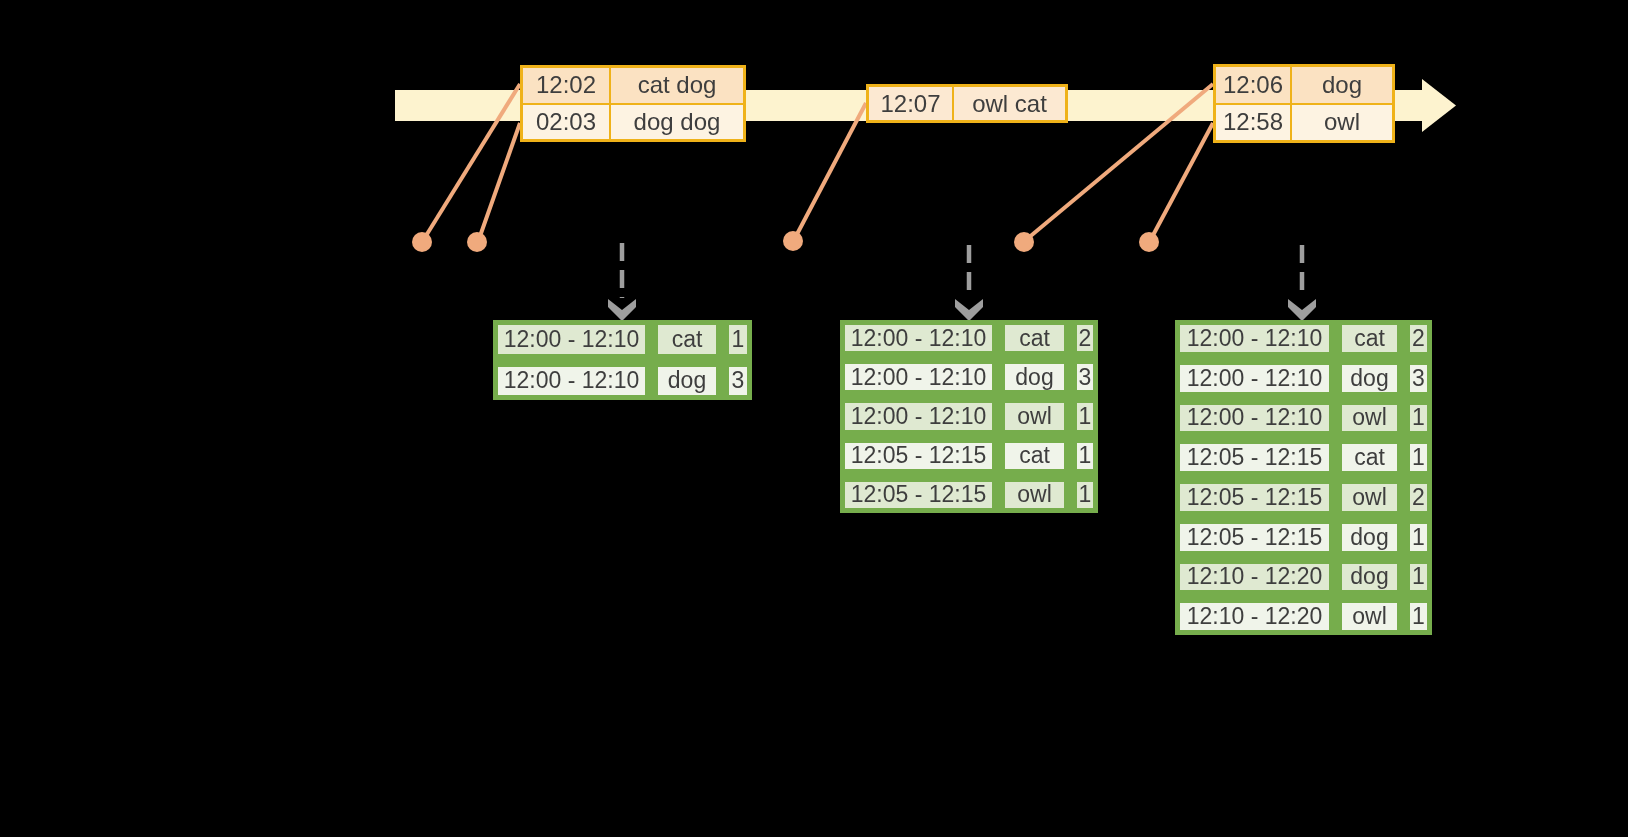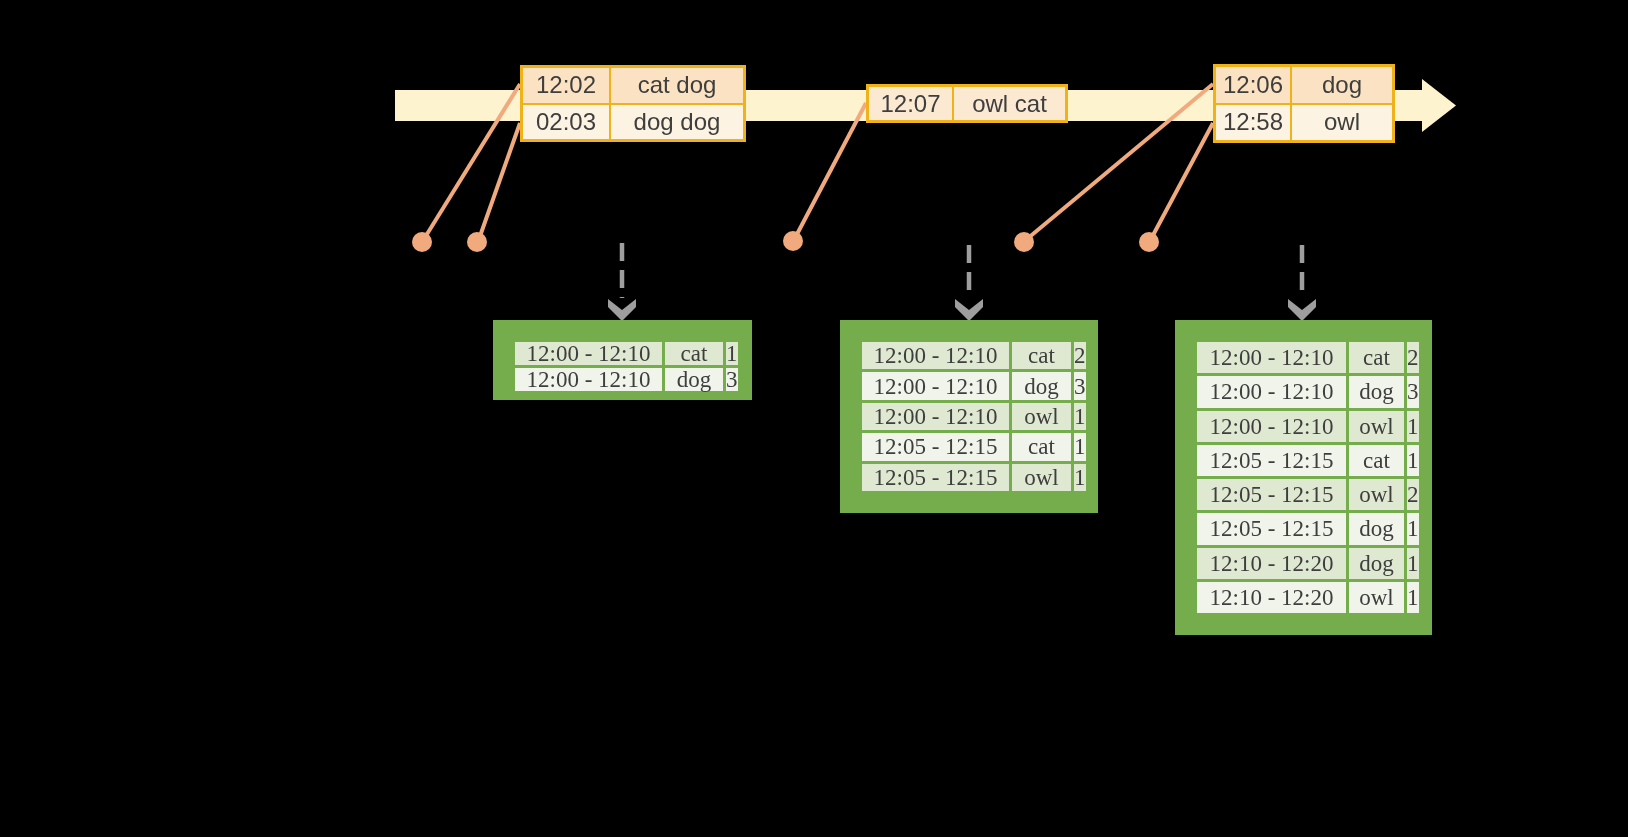--- a/index.html
+++ b/index.html
@@ -36,22 +36,22 @@
   }
   .ebox .cell{
     display:flex;align-items:center;justify-content:center;
     font-size:24px;line-height:1;white-space:nowrap;
   }
   .ebox .dark{background:var(--event-fill-dark);}
   .ebox .light{background:var(--event-fill-light);}
   .ebox .mid{background:var(--event-fill-mid);}
 
   .gtable{
-    position:absolute;display:grid;gap:3px;padding:22px;
-    background:var(--table-border);grid-auto-rows:1fr;box-sizing:border-box;font-family:Liberation Serif, serif;
+    position:absolute;display:grid;gap:13px;padding:5px;
+    background:var(--table-border);grid-auto-rows:1fr;box-sizing:border-box;
   }
   .gtable .cell{
     display:flex;align-items:center;justify-content:center;
     font-size:23px;line-height:1;white-space:nowrap;
   }
   .gtable .row-dark{background:var(--table-row-dark);}
   .gtable .row-light{background:var(--table-row-light);}
 </style>
 </head>
 <body>

